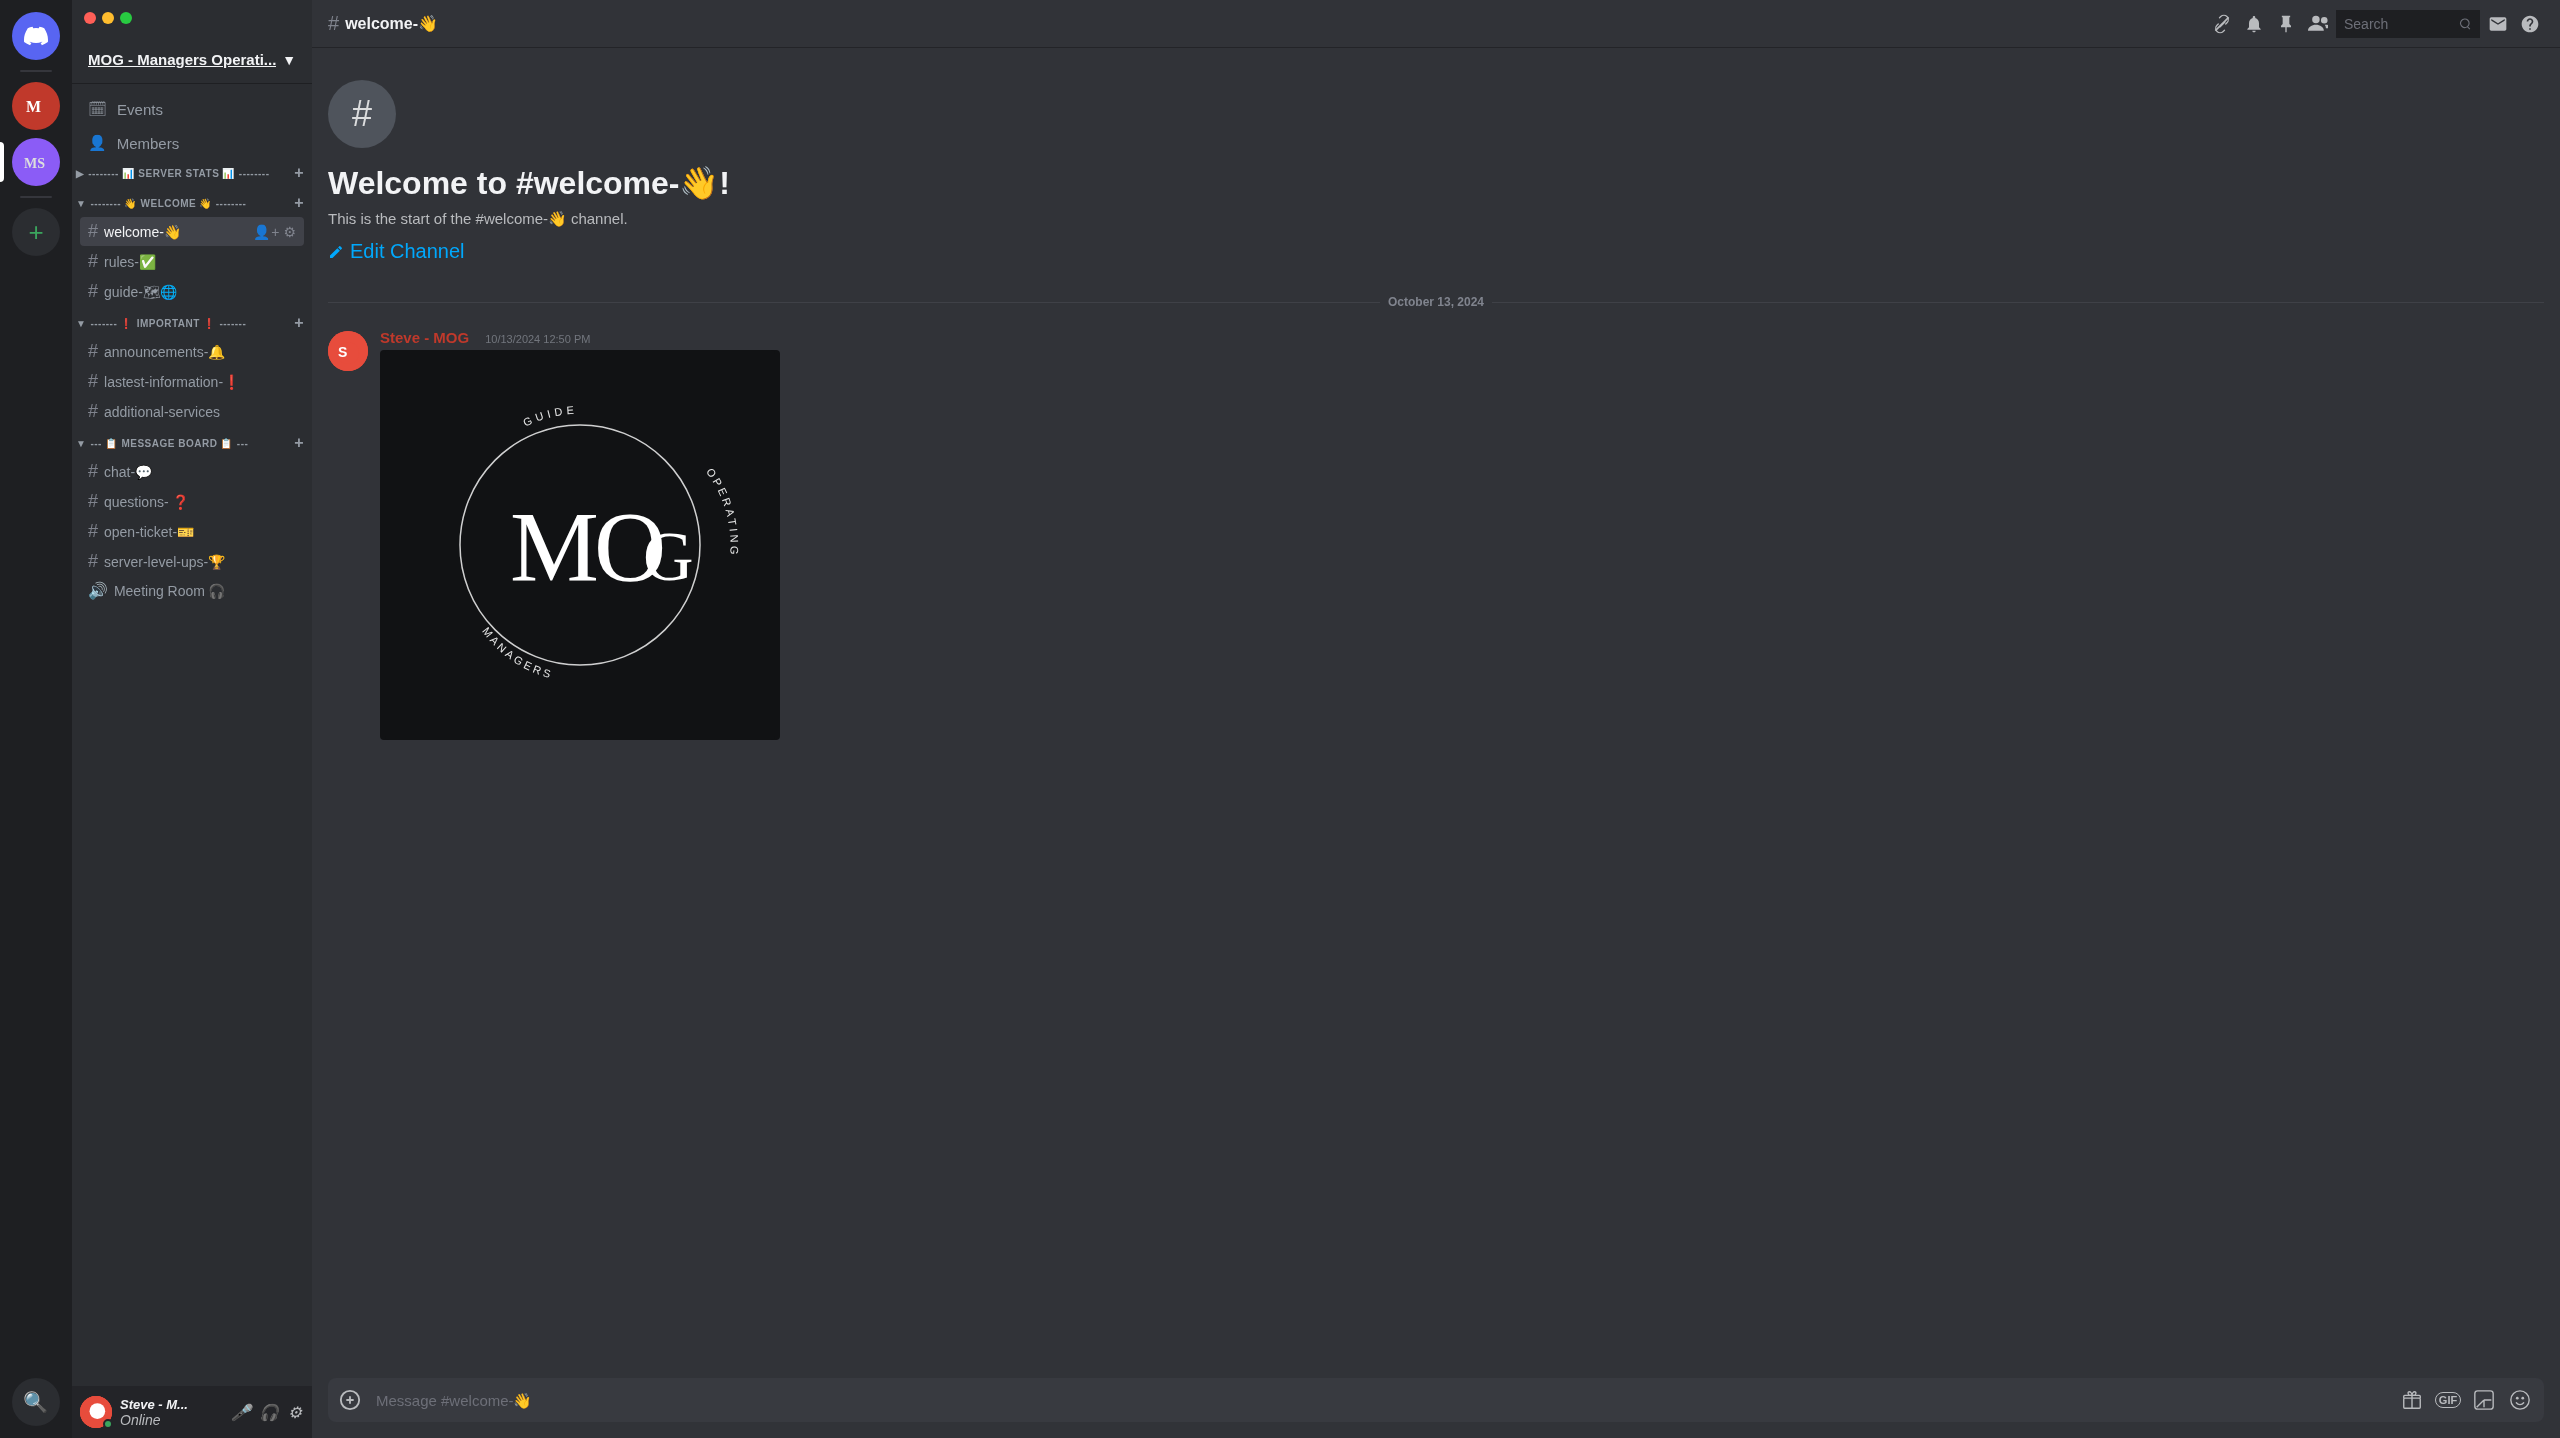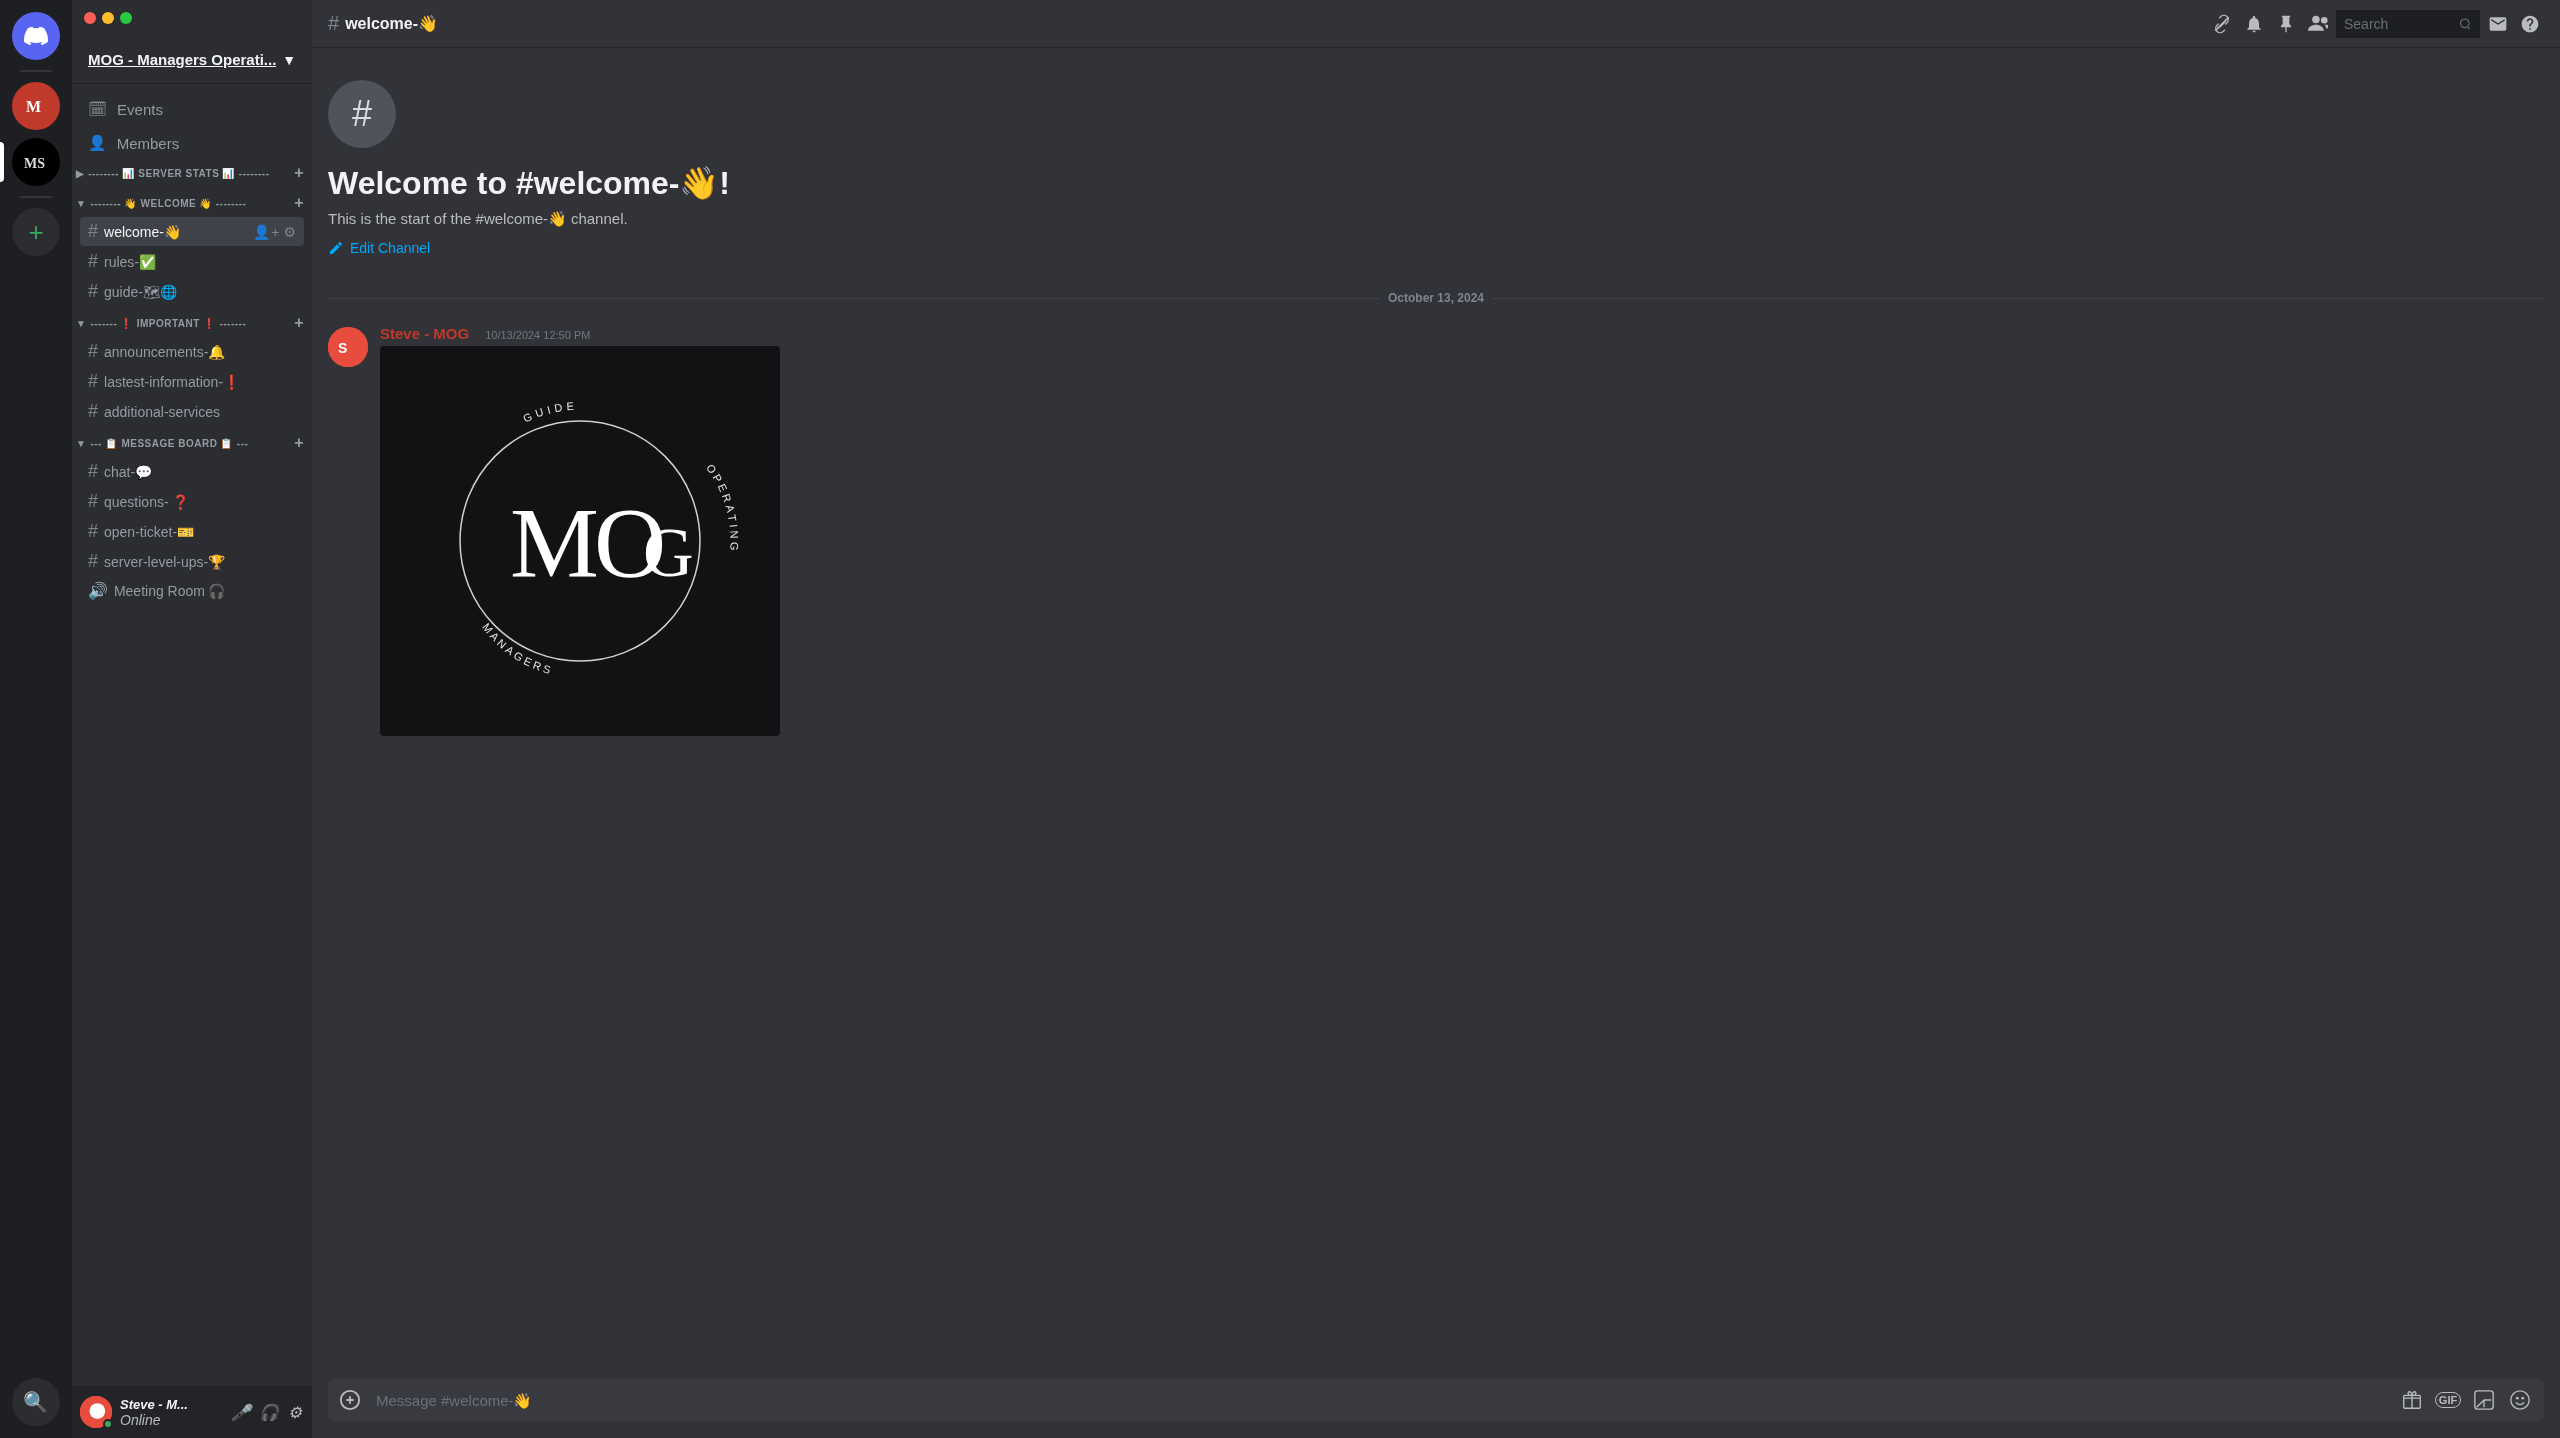--- a/index.html
+++ b/index.html
@@ -32,21 +32,21 @@
       align-items: center;
       justify-content: center;
       cursor: pointer;
       font-size: 20px;
       color: #fff;
       transition: border-radius 0.15s;
       position: relative;
     }
     .rail-icon.discord-blue { background: #5865f2; }
     .rail-icon.red-brand { background: #c0392b; }
-    .rail-icon.dark-brand { background: #000000; }
+    .rail-icon.dark-brand { background: #8b5cf6; }
     .rail-icon.add-server { background: #2b2d31; color: #3ba55d; font-size: 28px; }
     .rail-icon.active::before {
       content: '';
       position: absolute;
       left: -12px;
       width: 4px;
       height: 40px;
       background: #fff;
       border-radius: 0 4px 4px 0;
     }
@@ -297,21 +297,21 @@
     .channel-intro-desc {
       font-size: 15px;
       color: #b9bbbe;
       margin-bottom: 12px;
     }
     .edit-channel-link {
       display: inline-flex;
       align-items: center;
       gap: 6px;
       color: #00a8fc;
-      font-size: 14px;
+      font-size: 20px;
       cursor: pointer;
       font-weight: 500;
     }
 
     
     .date-divider {
       display: flex;
       align-items: center;
       padding: 16px 16px;
       gap: 8px;

